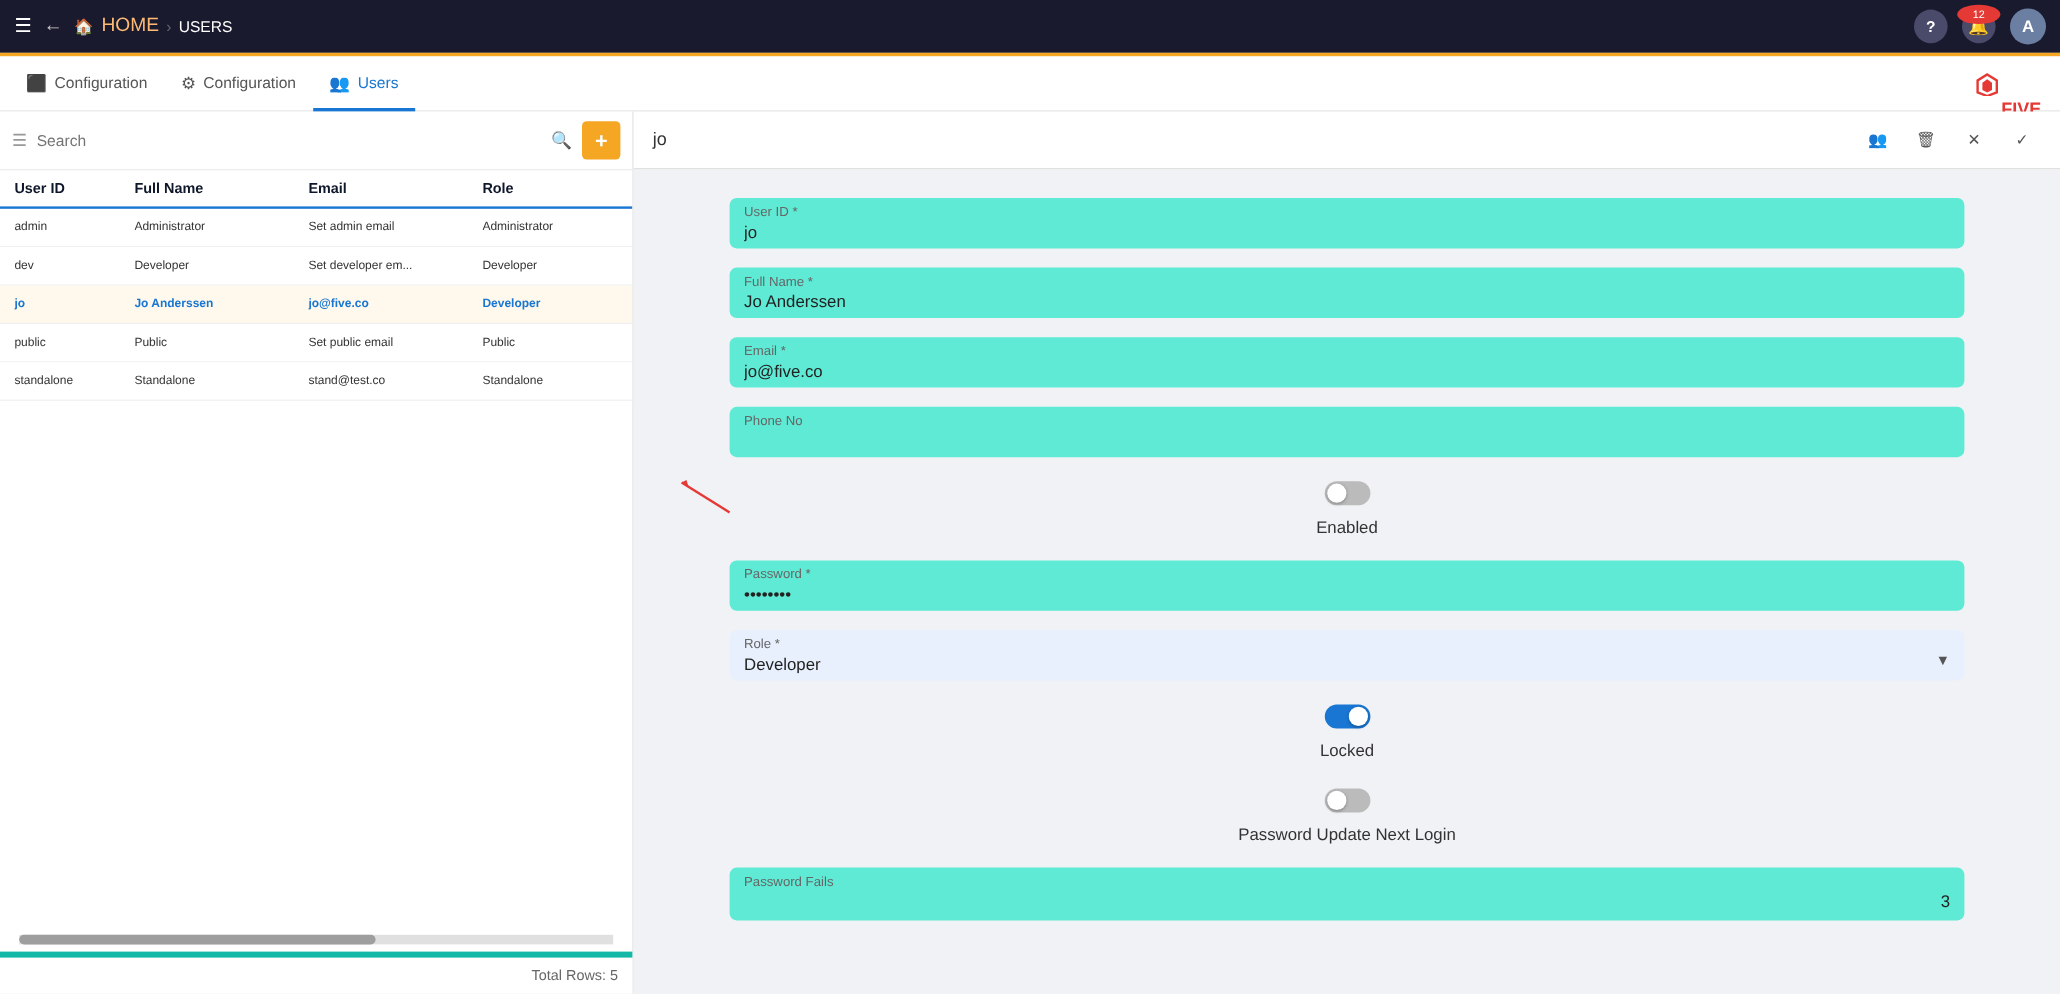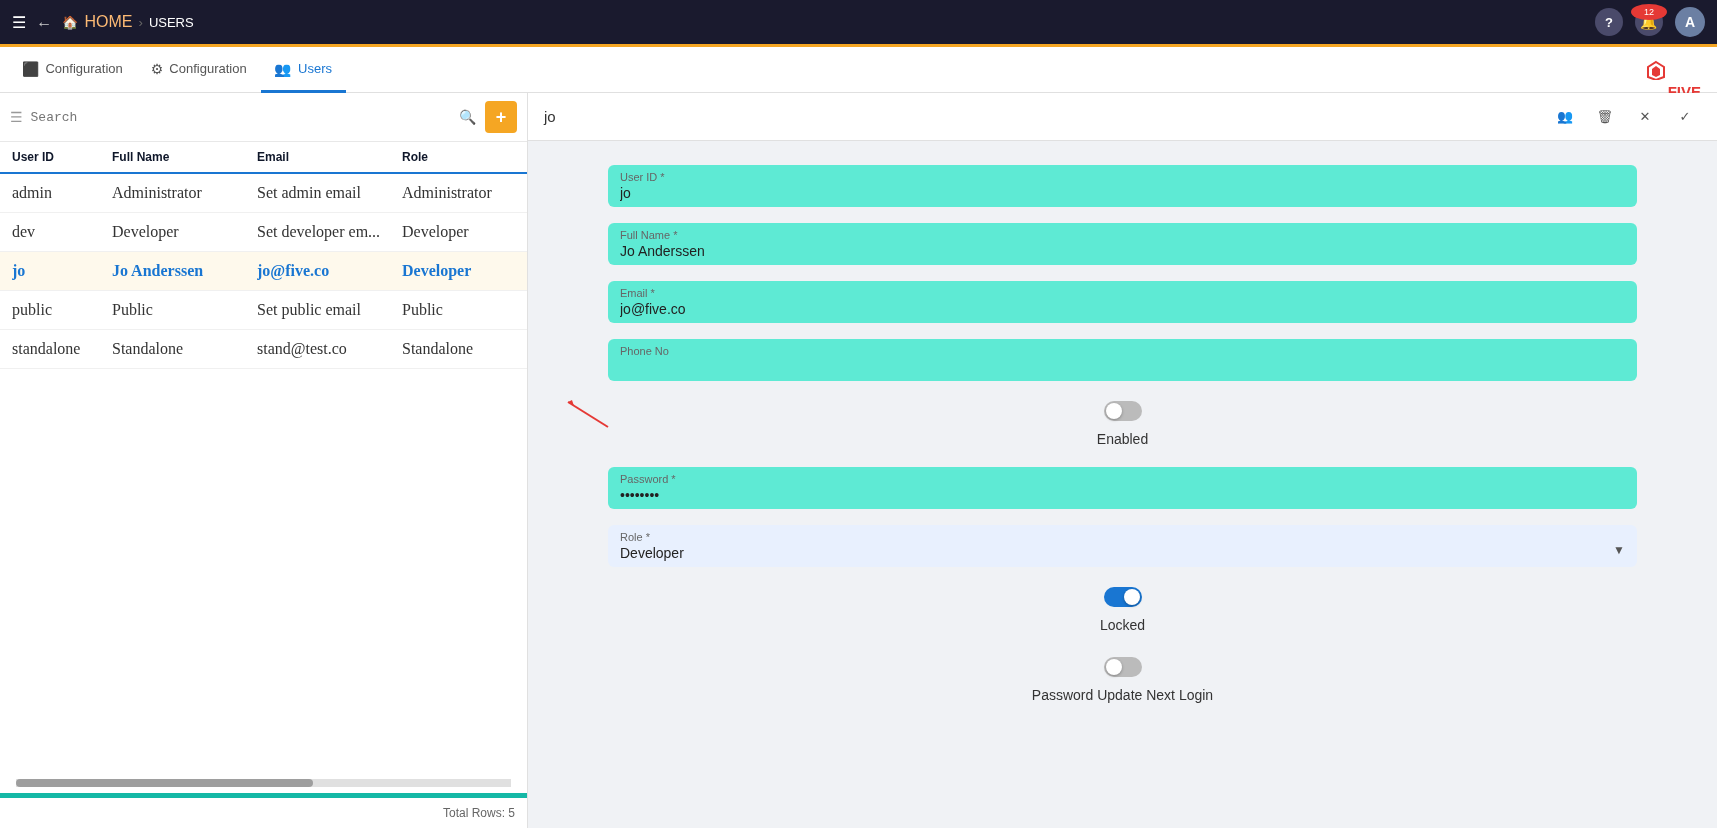--- a/index.html
+++ b/index.html
@@ -76,21 +76,20 @@
     
     .left-panel { width: 528px; background: #fff; display: flex; flex-direction: column; border-right: 1px solid #e0e0e0; }
     .search-bar {
       display: flex; align-items: center; padding: 8px 10px; gap: 8px;
       border-bottom: 1px solid #e8e8e8;
     }
     .filter-icon { color: #999; font-size: 14px; }
     .search-input {
       flex: 1; border: none; outline: none; font-size: 13px; color: #555;
       background: transparent;
-      font-family: Liberation Mono, monospace;
     }
     .search-btn { color: #999; cursor: pointer; font-size: 14px; }
     .add-btn {
       width: 32px; height: 32px; background: #f5a623; border-radius: 4px;
       display: flex; align-items: center; justify-content: center;
       color: #fff; font-size: 18px; cursor: pointer; font-weight: bold; flex-shrink: 0;
     }
 
     
     .data-table { flex: 1; overflow-y: auto; }
@@ -99,21 +98,21 @@
       border-bottom: 2px solid #1976d2; padding: 8px 12px;
       background: #fff; position: sticky; top: 0; z-index: 1;
     }
     .col-header { font-size: 12px; font-weight: 600; color: #0f172a; }
     .table-row {
       display: grid; grid-template-columns: 100px 145px 145px 120px;
       padding: 10px 12px; border-bottom: 1px solid #f0f0f0;
       cursor: pointer; background: #fff;
     }
     .table-row.selected { background: #fef9ec; }
-    .table-cell { font-size: 16px; color: #333; white-space: nowrap; overflow: hidden; text-overflow: ellipsis; font-family: Liberation Serif, serif; }
+    .table-cell { font-size: 10px; color: #333; white-space: nowrap; overflow: hidden; text-overflow: ellipsis; }
     .table-cell.bold { font-weight: 600; color: #1976d2; }
 
     .table-footer {
       padding: 8px 12px; font-size: 12px; color: #666;
       border-top: 5px solid #14b8a6; background: #fff;
       display: flex; justify-content: flex-end;
     }
     .scroll-track {
       height: 8px; background: #e0e0e0; margin: 2px 8px;
     }
@@ -380,16 +379,20 @@
         <span class="toggle-label">Locked</span>
       </div>
 
       <div class="toggle-row">
         <div class="toggle off">
           <div class="toggle-thumb"></div>
         </div>
         <span class="toggle-label">Password Update Next Login</span>
       </div>
 
+      <div class="form-input-container" style="position:relative;min-height:44px;">
+        <span class="form-label">Password Fails</span>
+        <span class="value-right">3</span>
+      </div>
 
     </div>
   </div>
 </div>
 
 </body></html>

